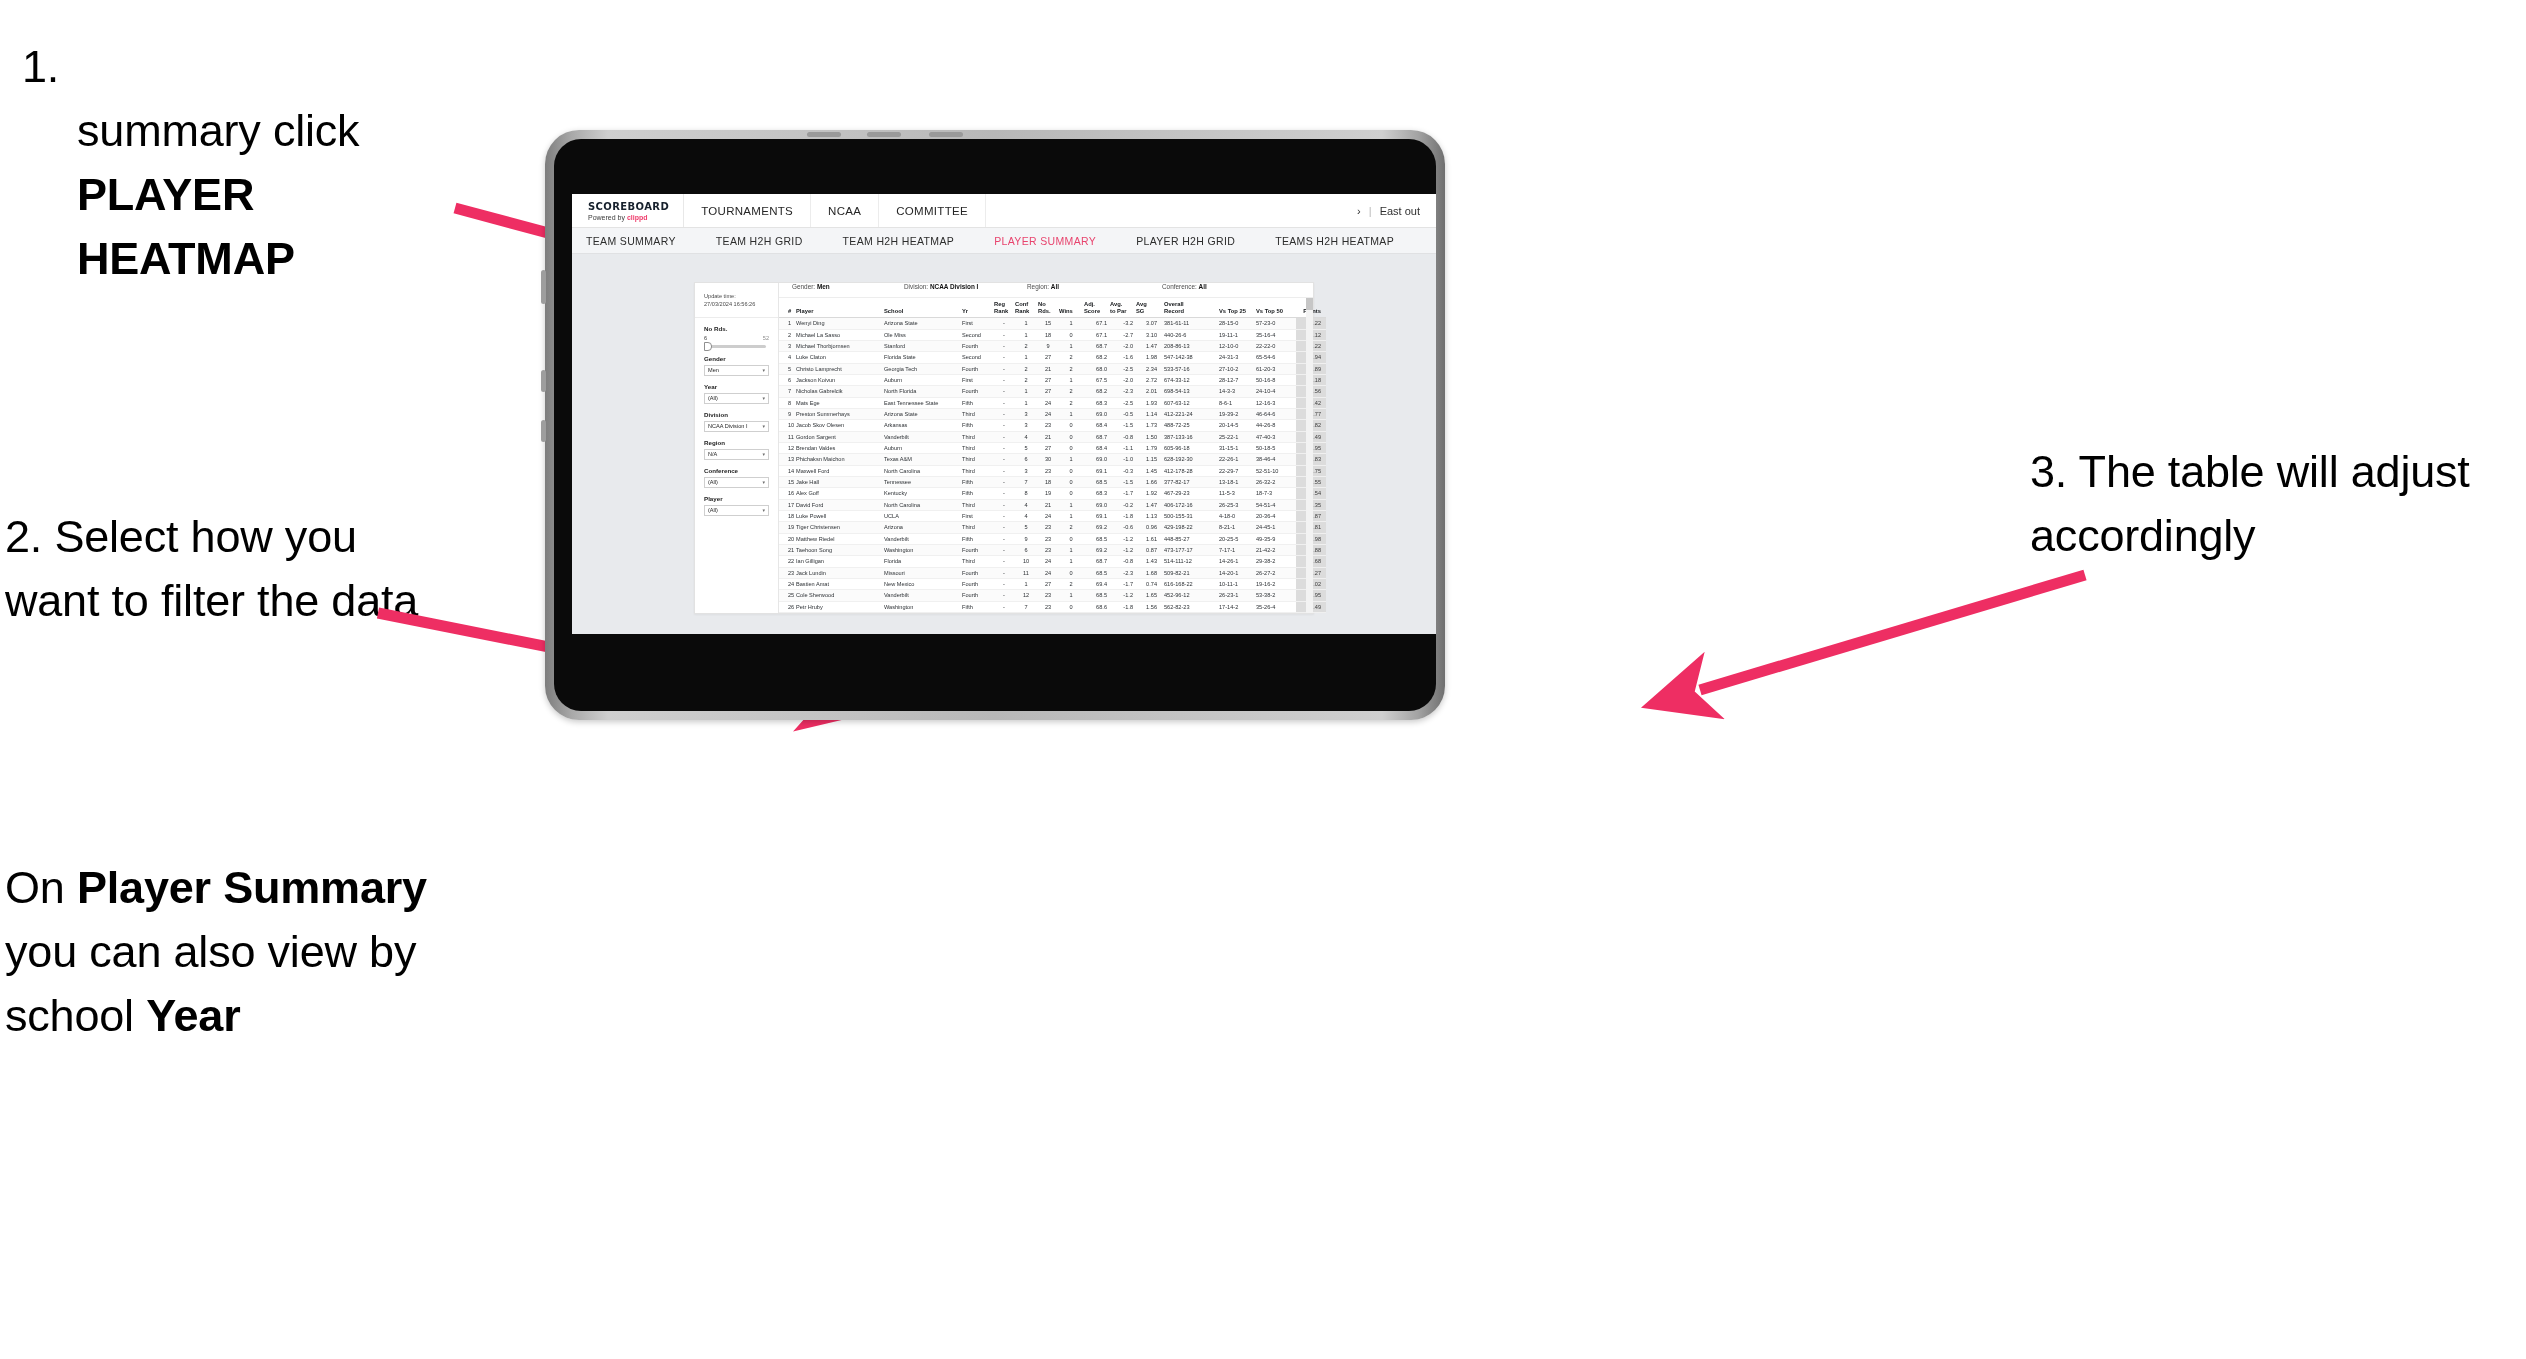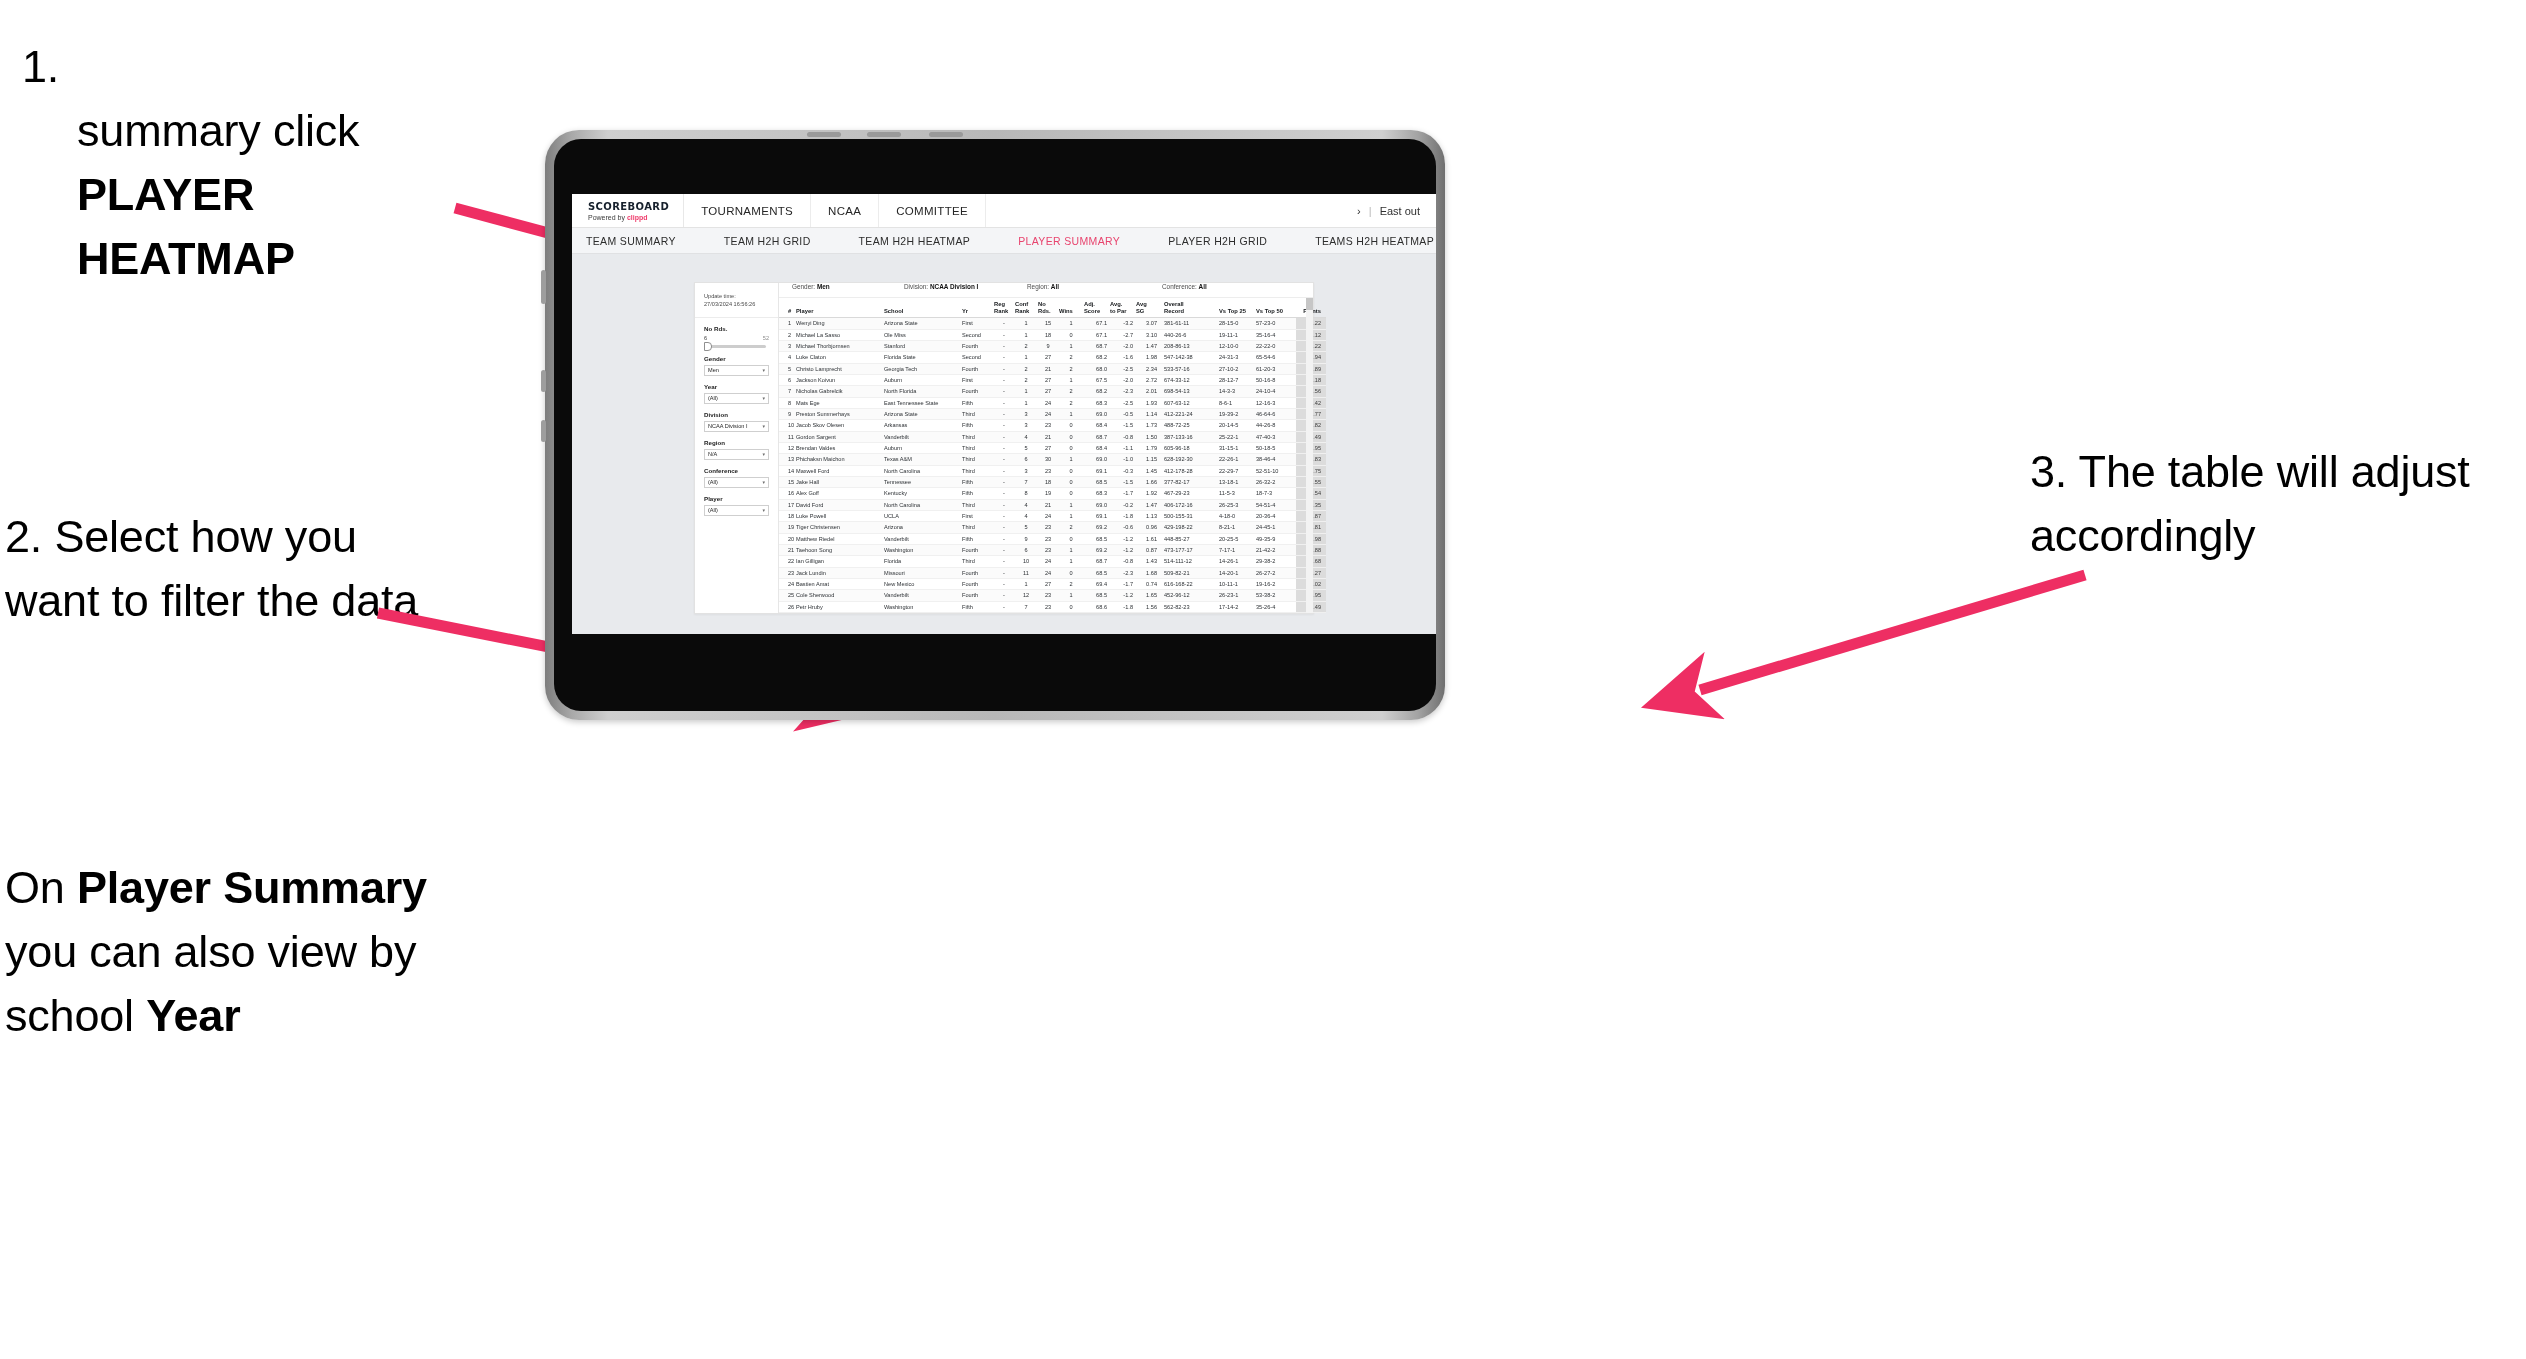--- a/index.html
+++ b/index.html
@@ -84,21 +84,21 @@
     display:flex; align-items:center; padding:0 17px; font-size:11.5px;
     color:#262626; letter-spacing:.3px; border-right:1px solid #ececec; cursor:pointer;
   }
   #topbar-right { margin-left:auto; display:flex; align-items:center; padding-right:16px;
                   font-size:11px; color:#303030; gap:8px; }
   #topbar-right .sep { color:#b9b9b9; }
 
   
   #subnav {
     height:26px; background:#f4f5f7; display:flex; align-items:center;
-    border-bottom:1px solid #e0e1e3; padding-left:14px; gap:16px;
+    border-bottom:1px solid #e0e1e3; padding-left:14px; gap:8px;
   }
   .subnav-item { font-size:10.5px; color:#2c2c2c; letter-spacing:.35px; padding:0 20px 0 0;
                  margin-right:12px; cursor:pointer; white-space:nowrap; }
   .subnav-item.active { color:#e8446e; }
 
   
   #viz-wrap { padding:28px 0 0 0; display:flex; justify-content:center; }
   #viz {
     width:620px; background:#ffffff; border:1px solid #e2e2e2;
     display:flex; flex-direction:column;

